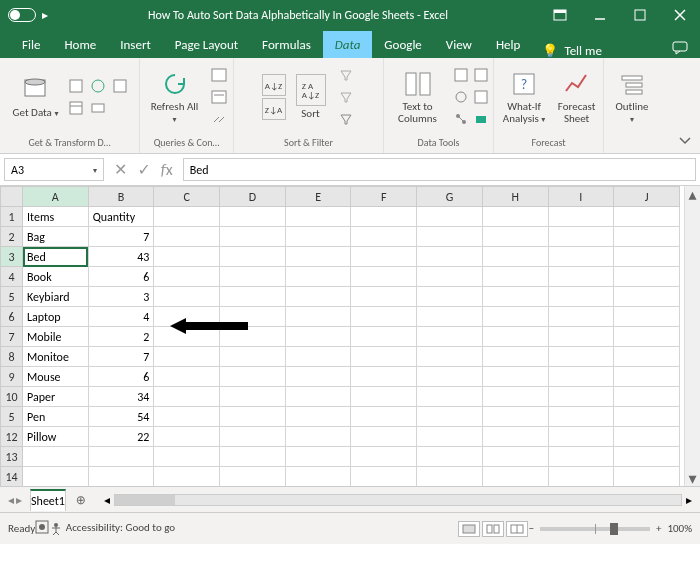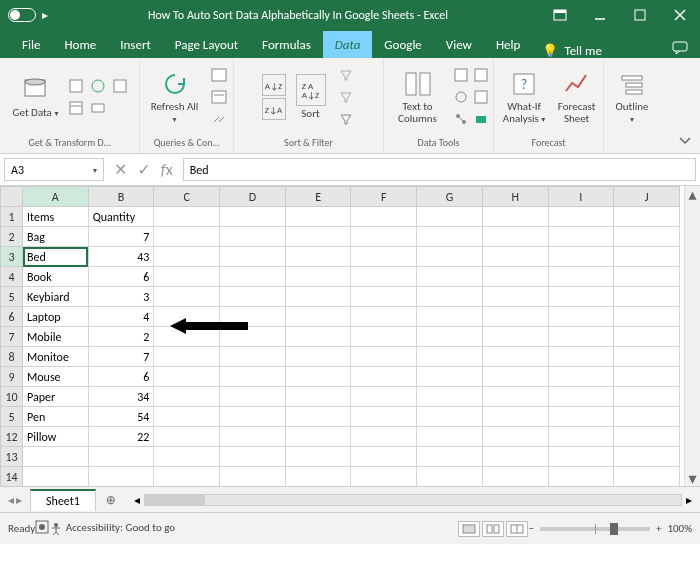--- a/index.html
+++ b/index.html
@@ -58,21 +58,21 @@
   td.active { outline: 2px solid #217346; outline-offset: -2px; }
 
   .arrow-annot { position: absolute; left: 170px; top: 130px; }
   .vscroll { position: absolute; top: 0; right: 0; width: 16px; height: 300px; background: #f0f0f0; border-left: 1px solid #ddd; }
   .vscroll .up, .vscroll .down { height: 16px; display:flex; align-items:center; justify-content:center; color:#666;}
   .vscroll .down { position:absolute; bottom:0; width:100%;}
 
   
   .sheettabs { height: 26px; border-top: 1px solid #ccc; display: flex; align-items: center; font-size: 12px; background: #f3f2f1; }
   .stab-nav { display: flex; gap: 2px; padding: 0 8px; color: #888; }
-  .stab { border: 1px solid #ccc; border-bottom: none; background: #fff; padding: 3px 15px; border-top: 2px solid #217346; }
+  .stab { border: 1px solid #ccc; border-bottom: none; background: #fff; padding: 3px 0; border-top: 2px solid #217346; }
   .stab-add { padding: 0 10px; color: #666; }
   .hscroll { flex: 1; display: flex; align-items: center; padding: 0 8px; gap: 4px; }
   .hscroll .track { flex: 1; height: 12px; background: #e6e6e6; border: 1px solid #ccc; position: relative; }
   .hscroll .thumb { position: absolute; left: 0; top: 0; width: 60px; height: 100%; background: #cfcfcf; }
 
   
   .status { height: 32px; border-top: 1px solid #ccc; background: #f3f2f1; display: flex; align-items: center; font-size: 11px; color: #444; padding: 0 8px; }
   .status .spacer { flex: 1; }
   .viewbtns { display: flex; gap: 2px; }
   .viewbtn { width: 22px; height: 16px; border: 1px solid #bbb; background: #fff; display:flex; align-items:center; justify-content:center;}

